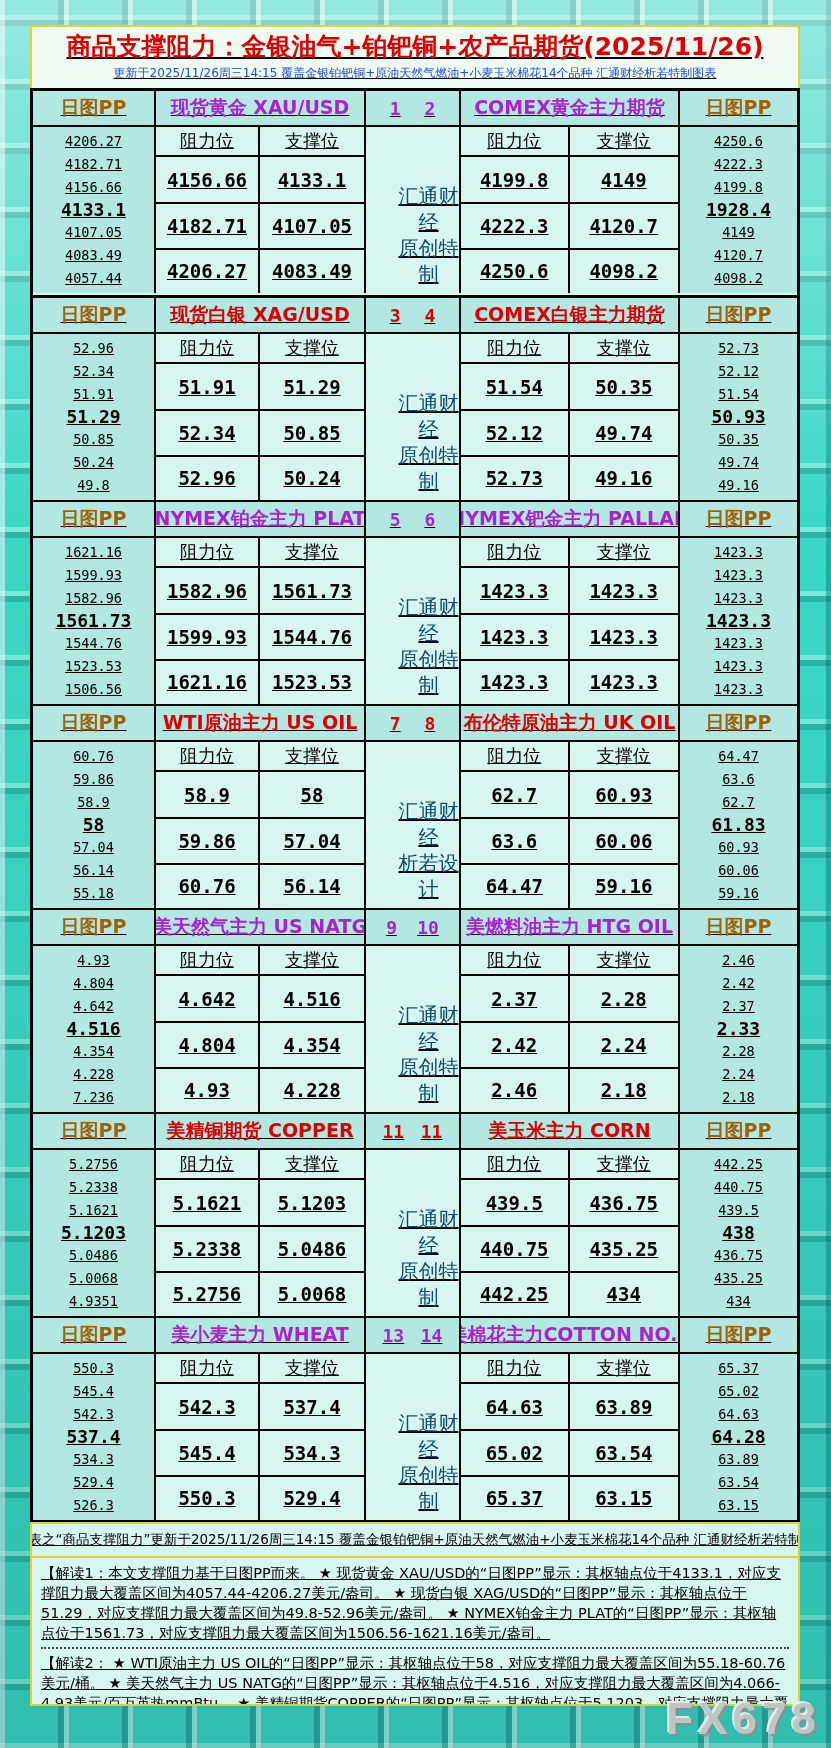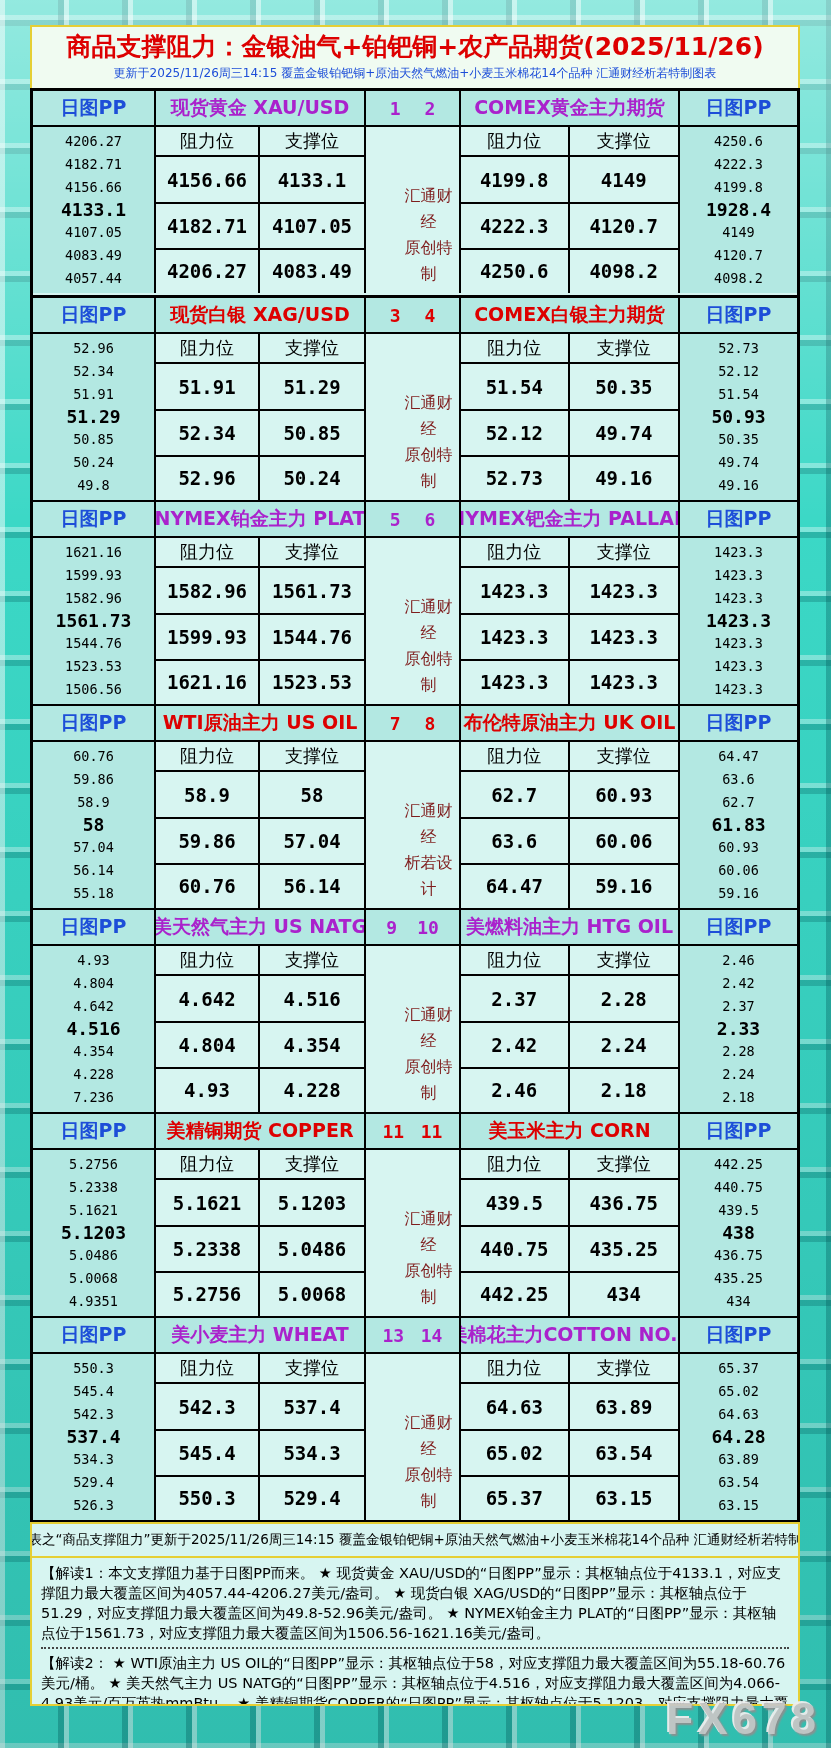--- a/index.html
+++ b/index.html
@@ -10,21 +10,21 @@
     margin:0 auto;
     font-family:"DejaVu Sans",sans-serif;
     background-color:#3bd8c6;
     background-image:
       linear-gradient(180deg, rgba(255,255,255,.45) 0%, rgba(255,255,255,0) 30%, rgba(0,70,70,.18) 100%),
       repeating-linear-gradient(90deg, rgba(255,255,255,.5) 0 5px, rgba(255,255,255,0) 5px 58px, rgba(0,90,90,.35) 58px 64px),
       repeating-linear-gradient(0deg, rgba(255,255,255,.35) 0 5px, rgba(255,255,255,0) 5px 58px, rgba(0,90,90,.28) 58px 64px);
     padding:25px 31px 24px 30px;
     overflow:hidden;
   }
-  .content{width:696px;}
+  .content{width:696px;text-decoration:underline;}
 
   
   .title-box{
     width:770px;height:63px;
     background:#f0fbf1;
     border:2px solid #e5cf35;border-bottom:none;
     text-align:center;
     padding-top:5px;
   }
   .main-title{
@@ -45,21 +45,21 @@
   .row + .row{border-top:3px solid #000;}
   .band{
     height:36px;display:grid;grid-template-columns:var(--cols);
     background:#b3e8e2;border-bottom:2px solid #000;
   }
   .band > .cell{
     display:flex;align-items:center;justify-content:center;
     border-right:2px solid #000;overflow:hidden;white-space:nowrap;
   }
   .band > .cell:last-child{border-right:none;}
-  .pp-head{font-weight:bold;font-size:19px;color:#1d4ed8;}
+  .pp-head{font-weight:bold;font-size:19px;color:#a16207;}
   .band .title{font-weight:bold;font-size:19px;}
   .band .nums{font-weight:bold;font-size:18px;justify-content:space-evenly;
     font-family:"DejaVu Sans Mono",monospace;}
   .accent-purple{color:#aa22cc;}
   .accent-red{color:#dd0000;}
 
   .body{
     height:166px;display:grid;grid-template-columns:var(--cols);
   }
   .body > div{border-right:2px solid #000;overflow:hidden;}
@@ -94,21 +94,21 @@
     font-weight:bold;font-size:19px;color:#000;
     border-right:2px solid #000;
   }
   .trow > div:last-child{border-right:none;}
 
   .centercol{
     background:#d7f5f1;
     display:flex;flex-direction:column;justify-content:flex-end;
     align-items:center;padding-bottom:6px;
   }
-  .wm{color:#7f1d1d;font-size:16px;line-height:26px;text-align:center;margin-left:32px;}
+  .wm{color:#0c4a6e;font-size:20px;line-height:26px;text-align:center;margin-left:32px;}
 
   
   .summary-box{
     width:770px;height:36px;
     background:#d7f5f1;border:2px solid #e5cf35;
     display:flex;align-items:center;justify-content:center;
     font-size:13.5px;color:#000;white-space:nowrap;overflow:hidden;
   }
   .notes-box{
     width:770px;height:148px;

